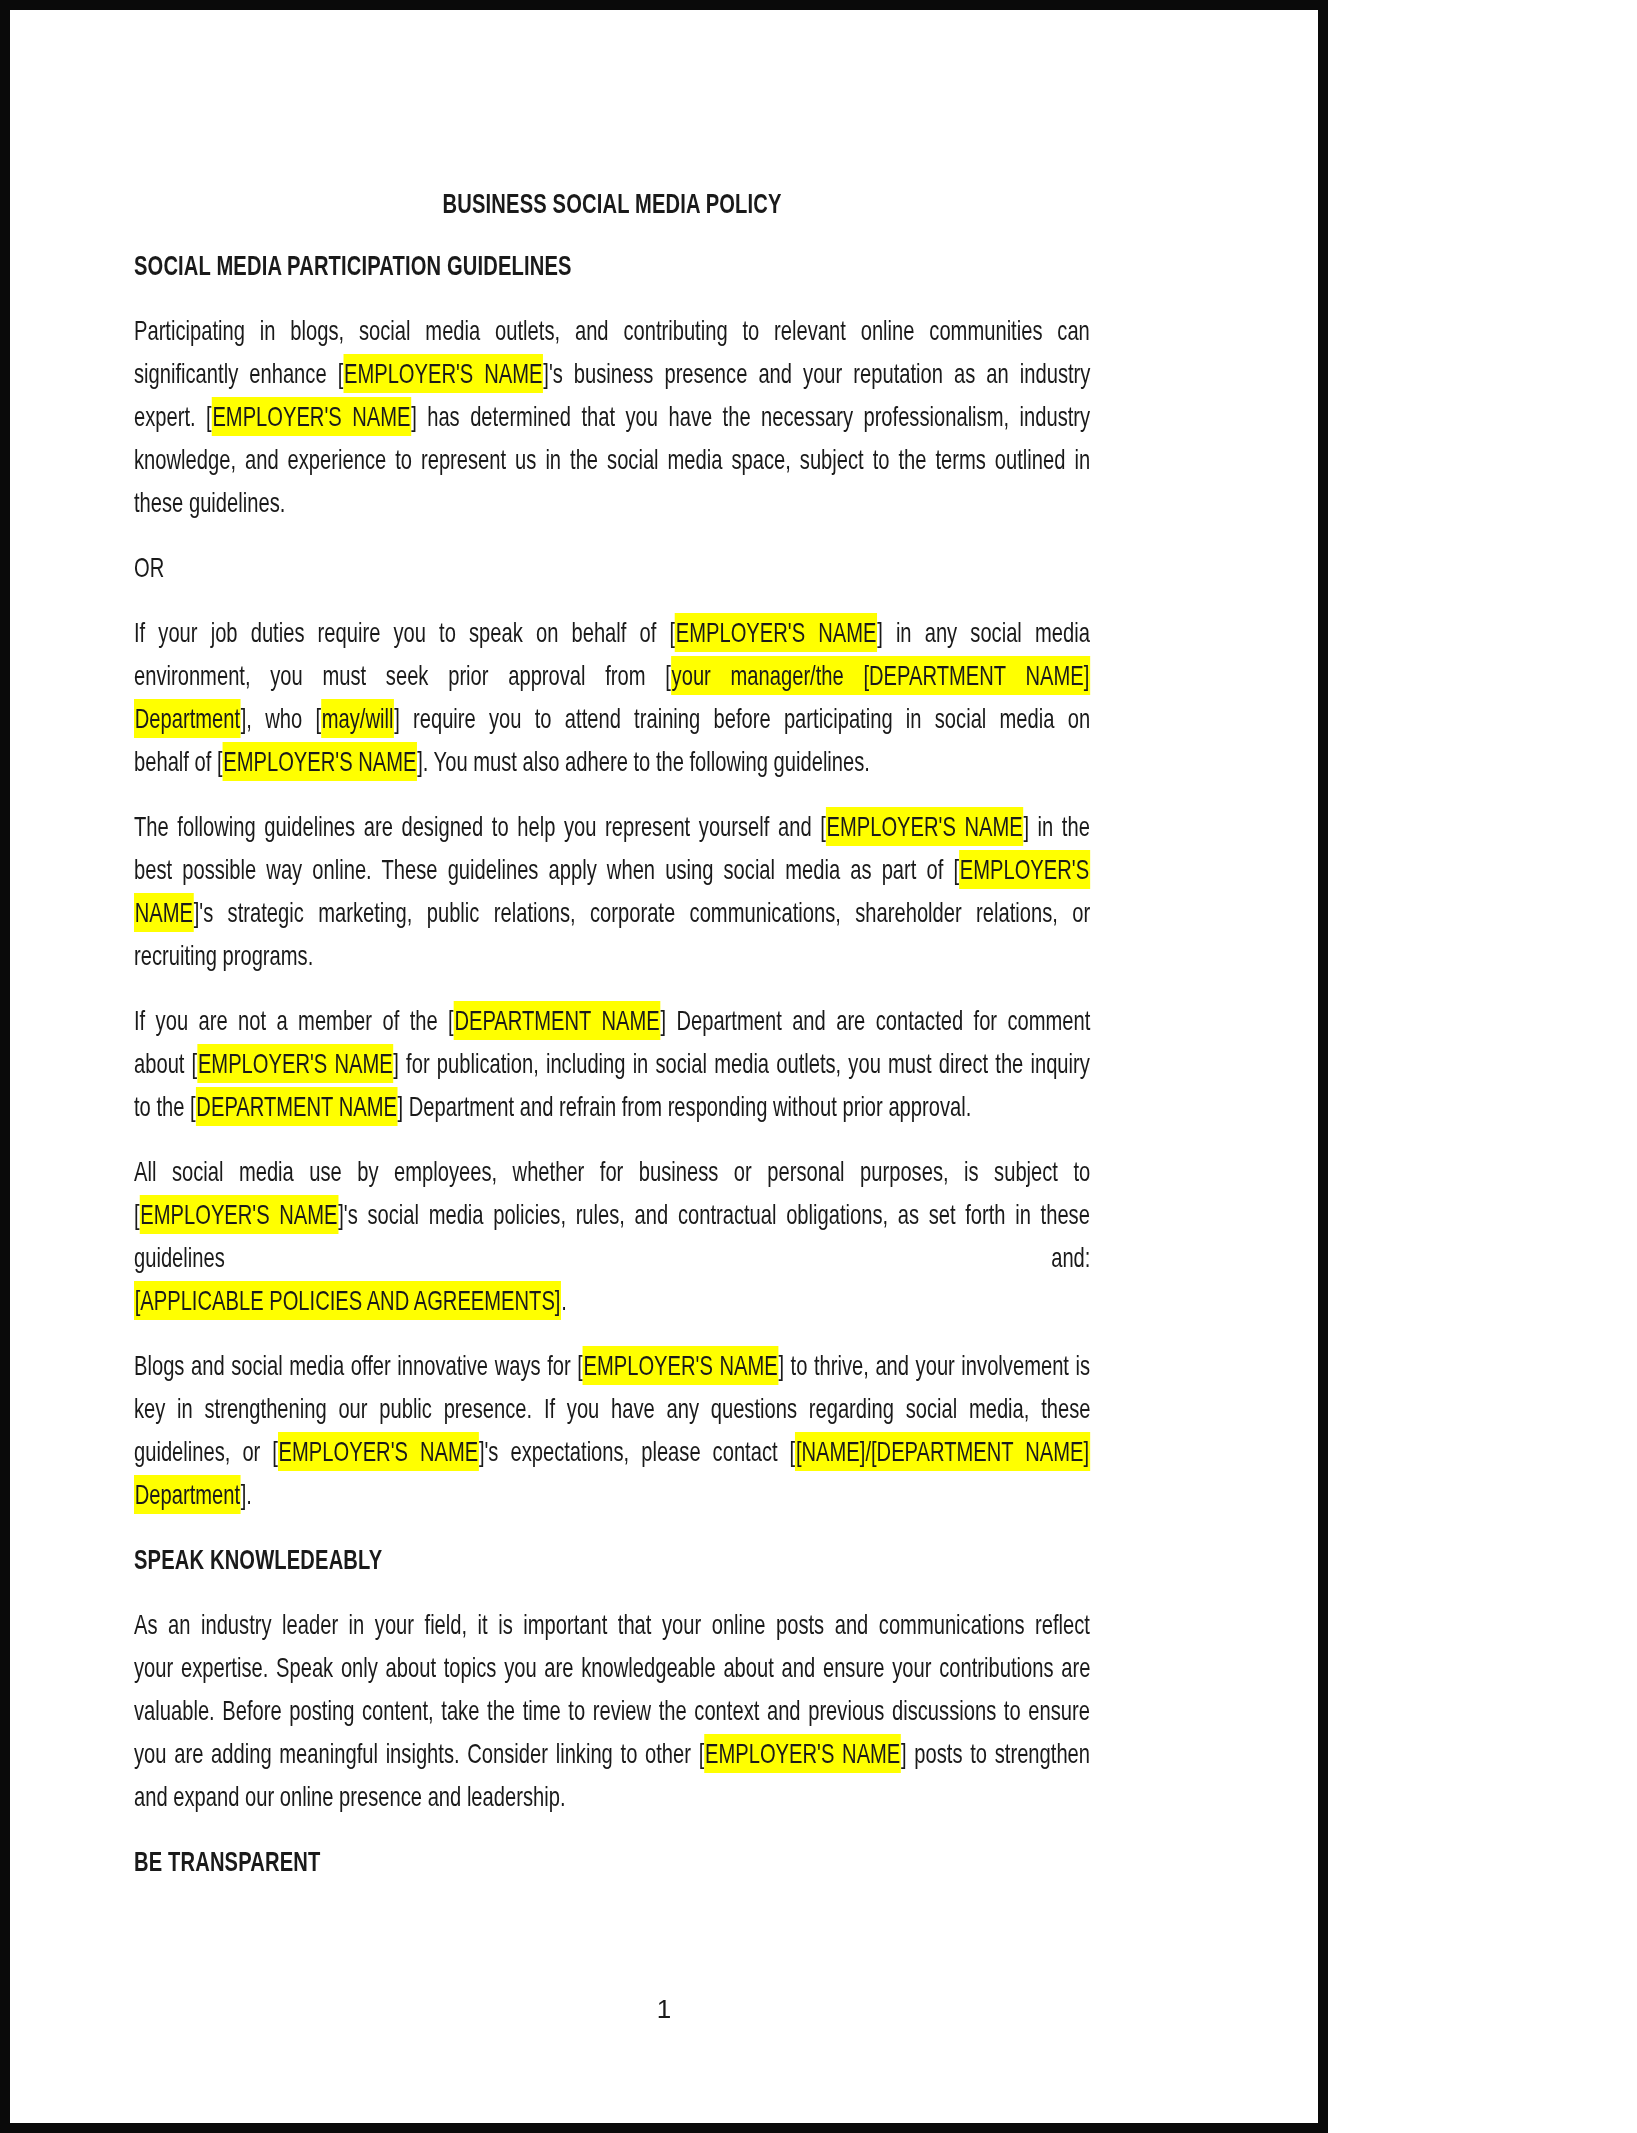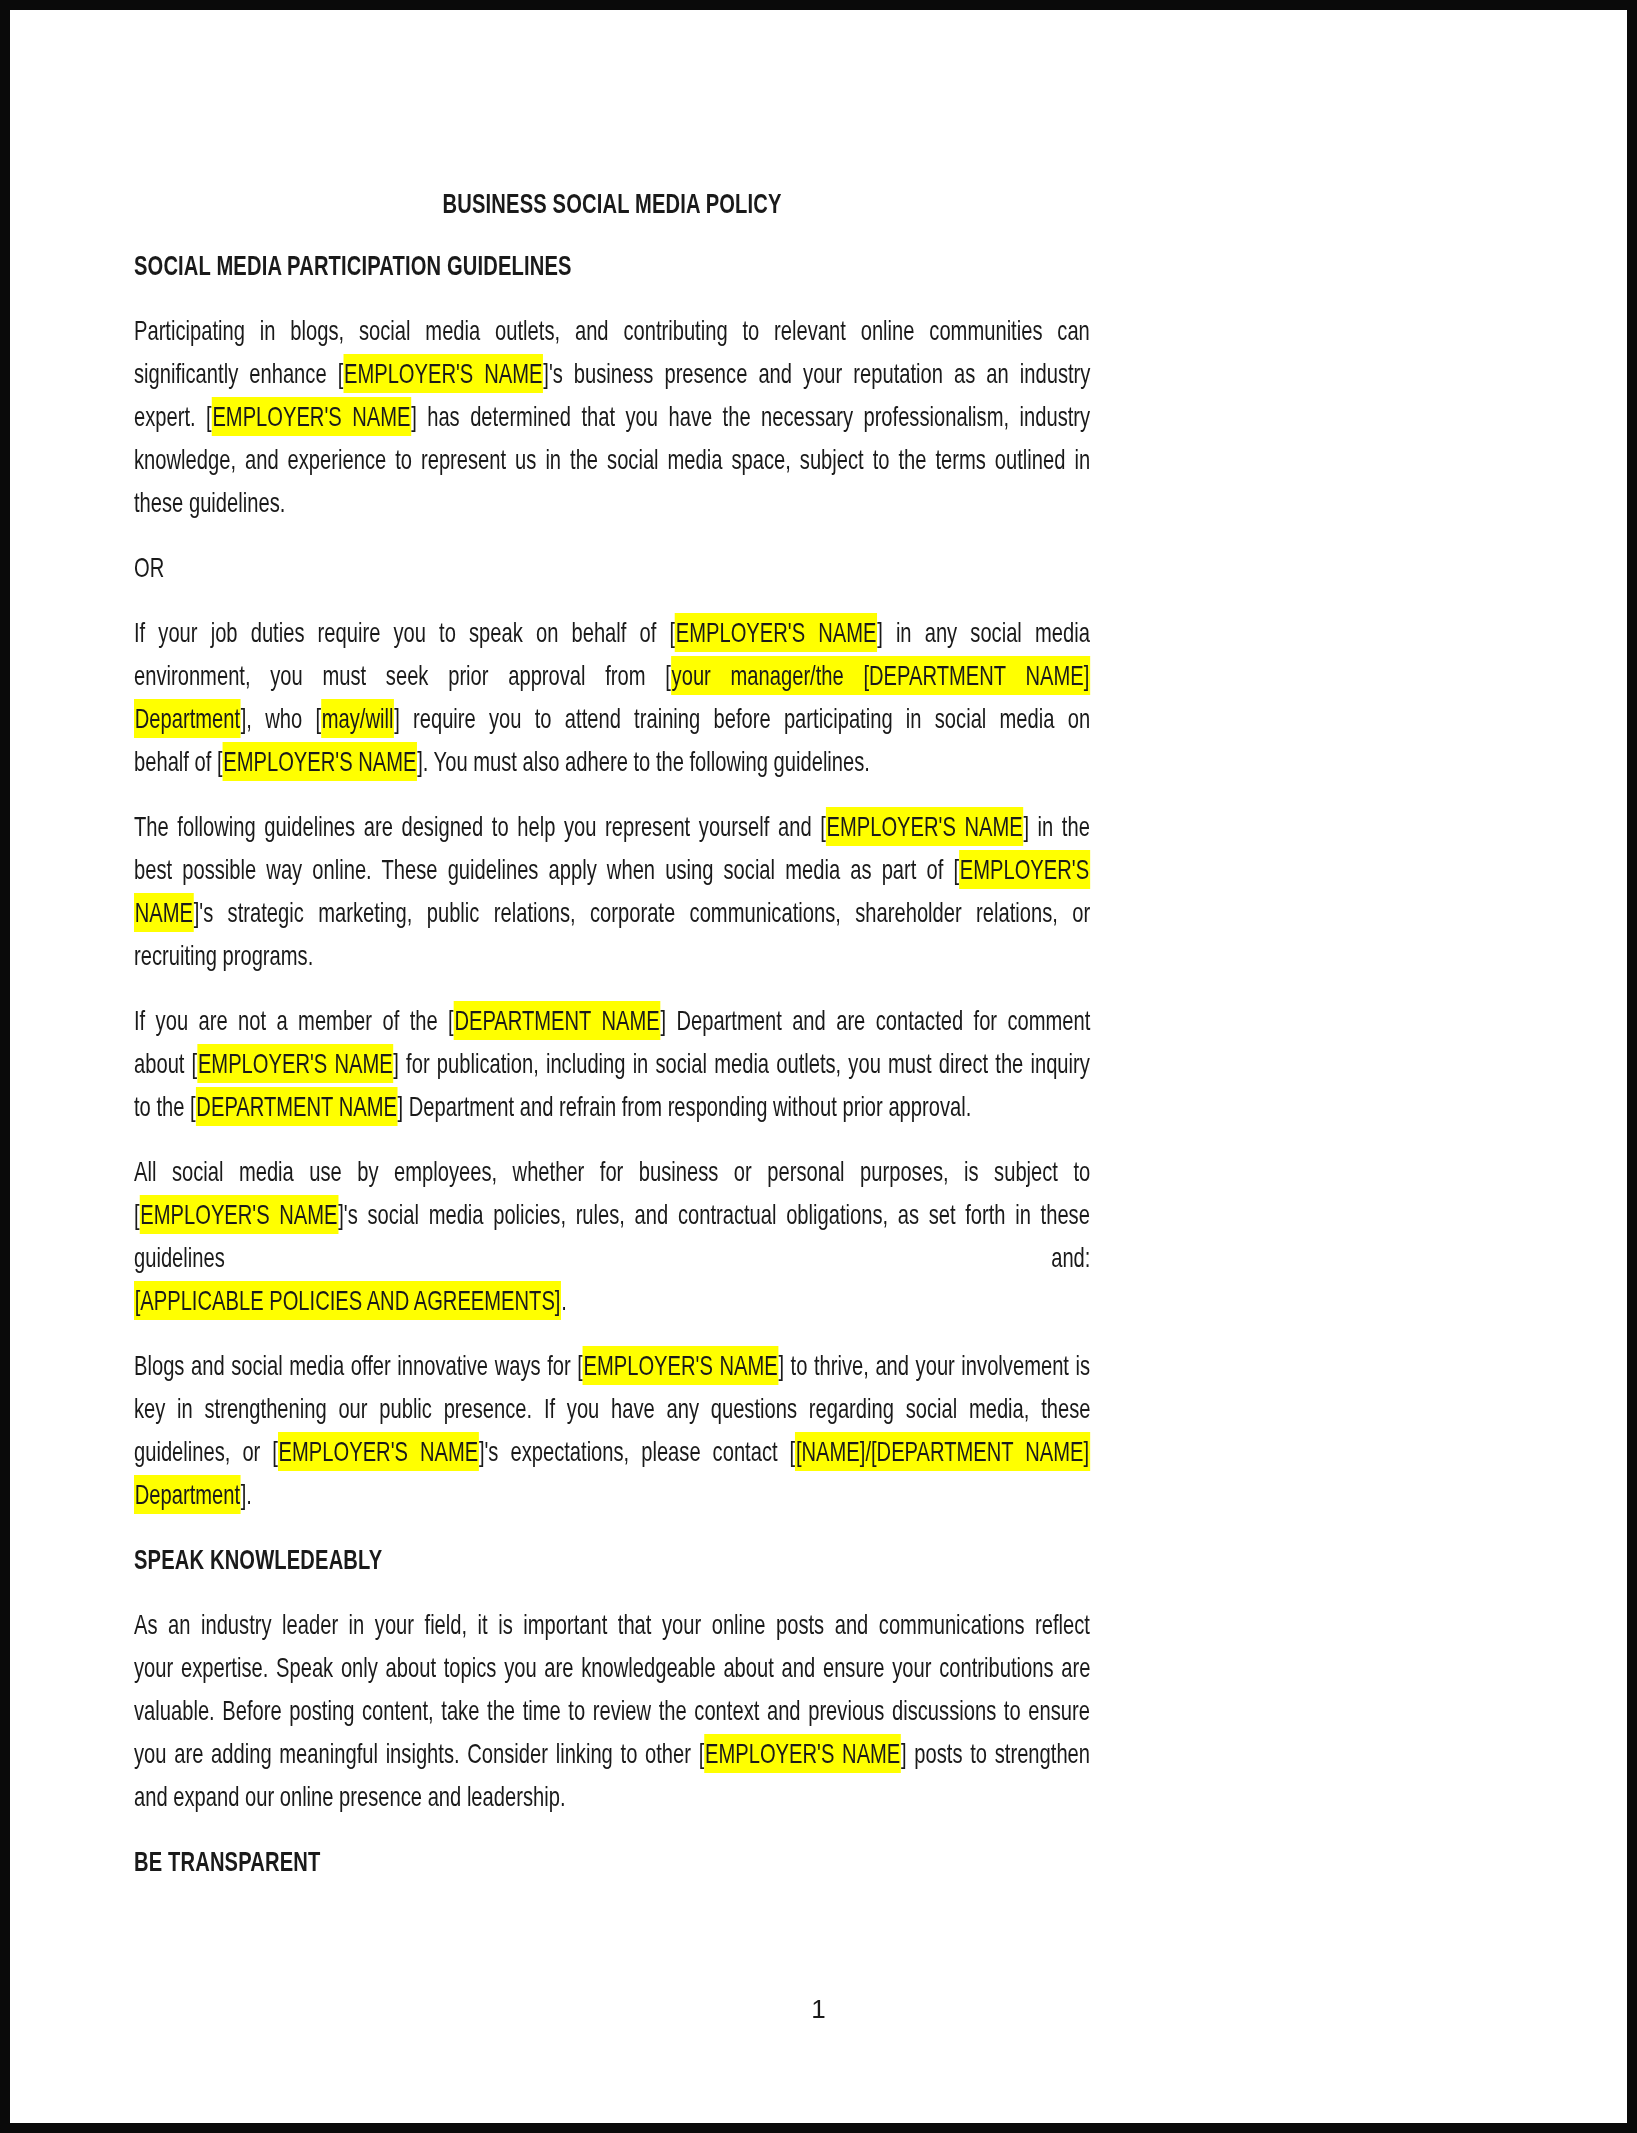--- a/index.html
+++ b/index.html
@@ -2,21 +2,21 @@
 <html style="--hl: #ffff00; --fg: #1a1a1a;"><head>
 <meta charset="utf-8">
 <style>
   * { box-sizing: border-box; }
   html, body {
     margin: 0; padding: 0; background: #ffffff;
     font-family: "Liberation Sans", "DejaVu Sans", sans-serif;
   }
   .page {
     position: relative;
-    width: 1637px; height: 2133px;
+    width: 1328px; height: 2133px;
     background: #ffffff;
     border: 10px solid #0a0a0a;
     overflow: hidden;
     color: var(--fg, #1a1a1a);
   }
   .content {
     position: absolute;
     left: 124px; top: 172px;
     width: 1328px;
     transform: scaleX(0.72);

